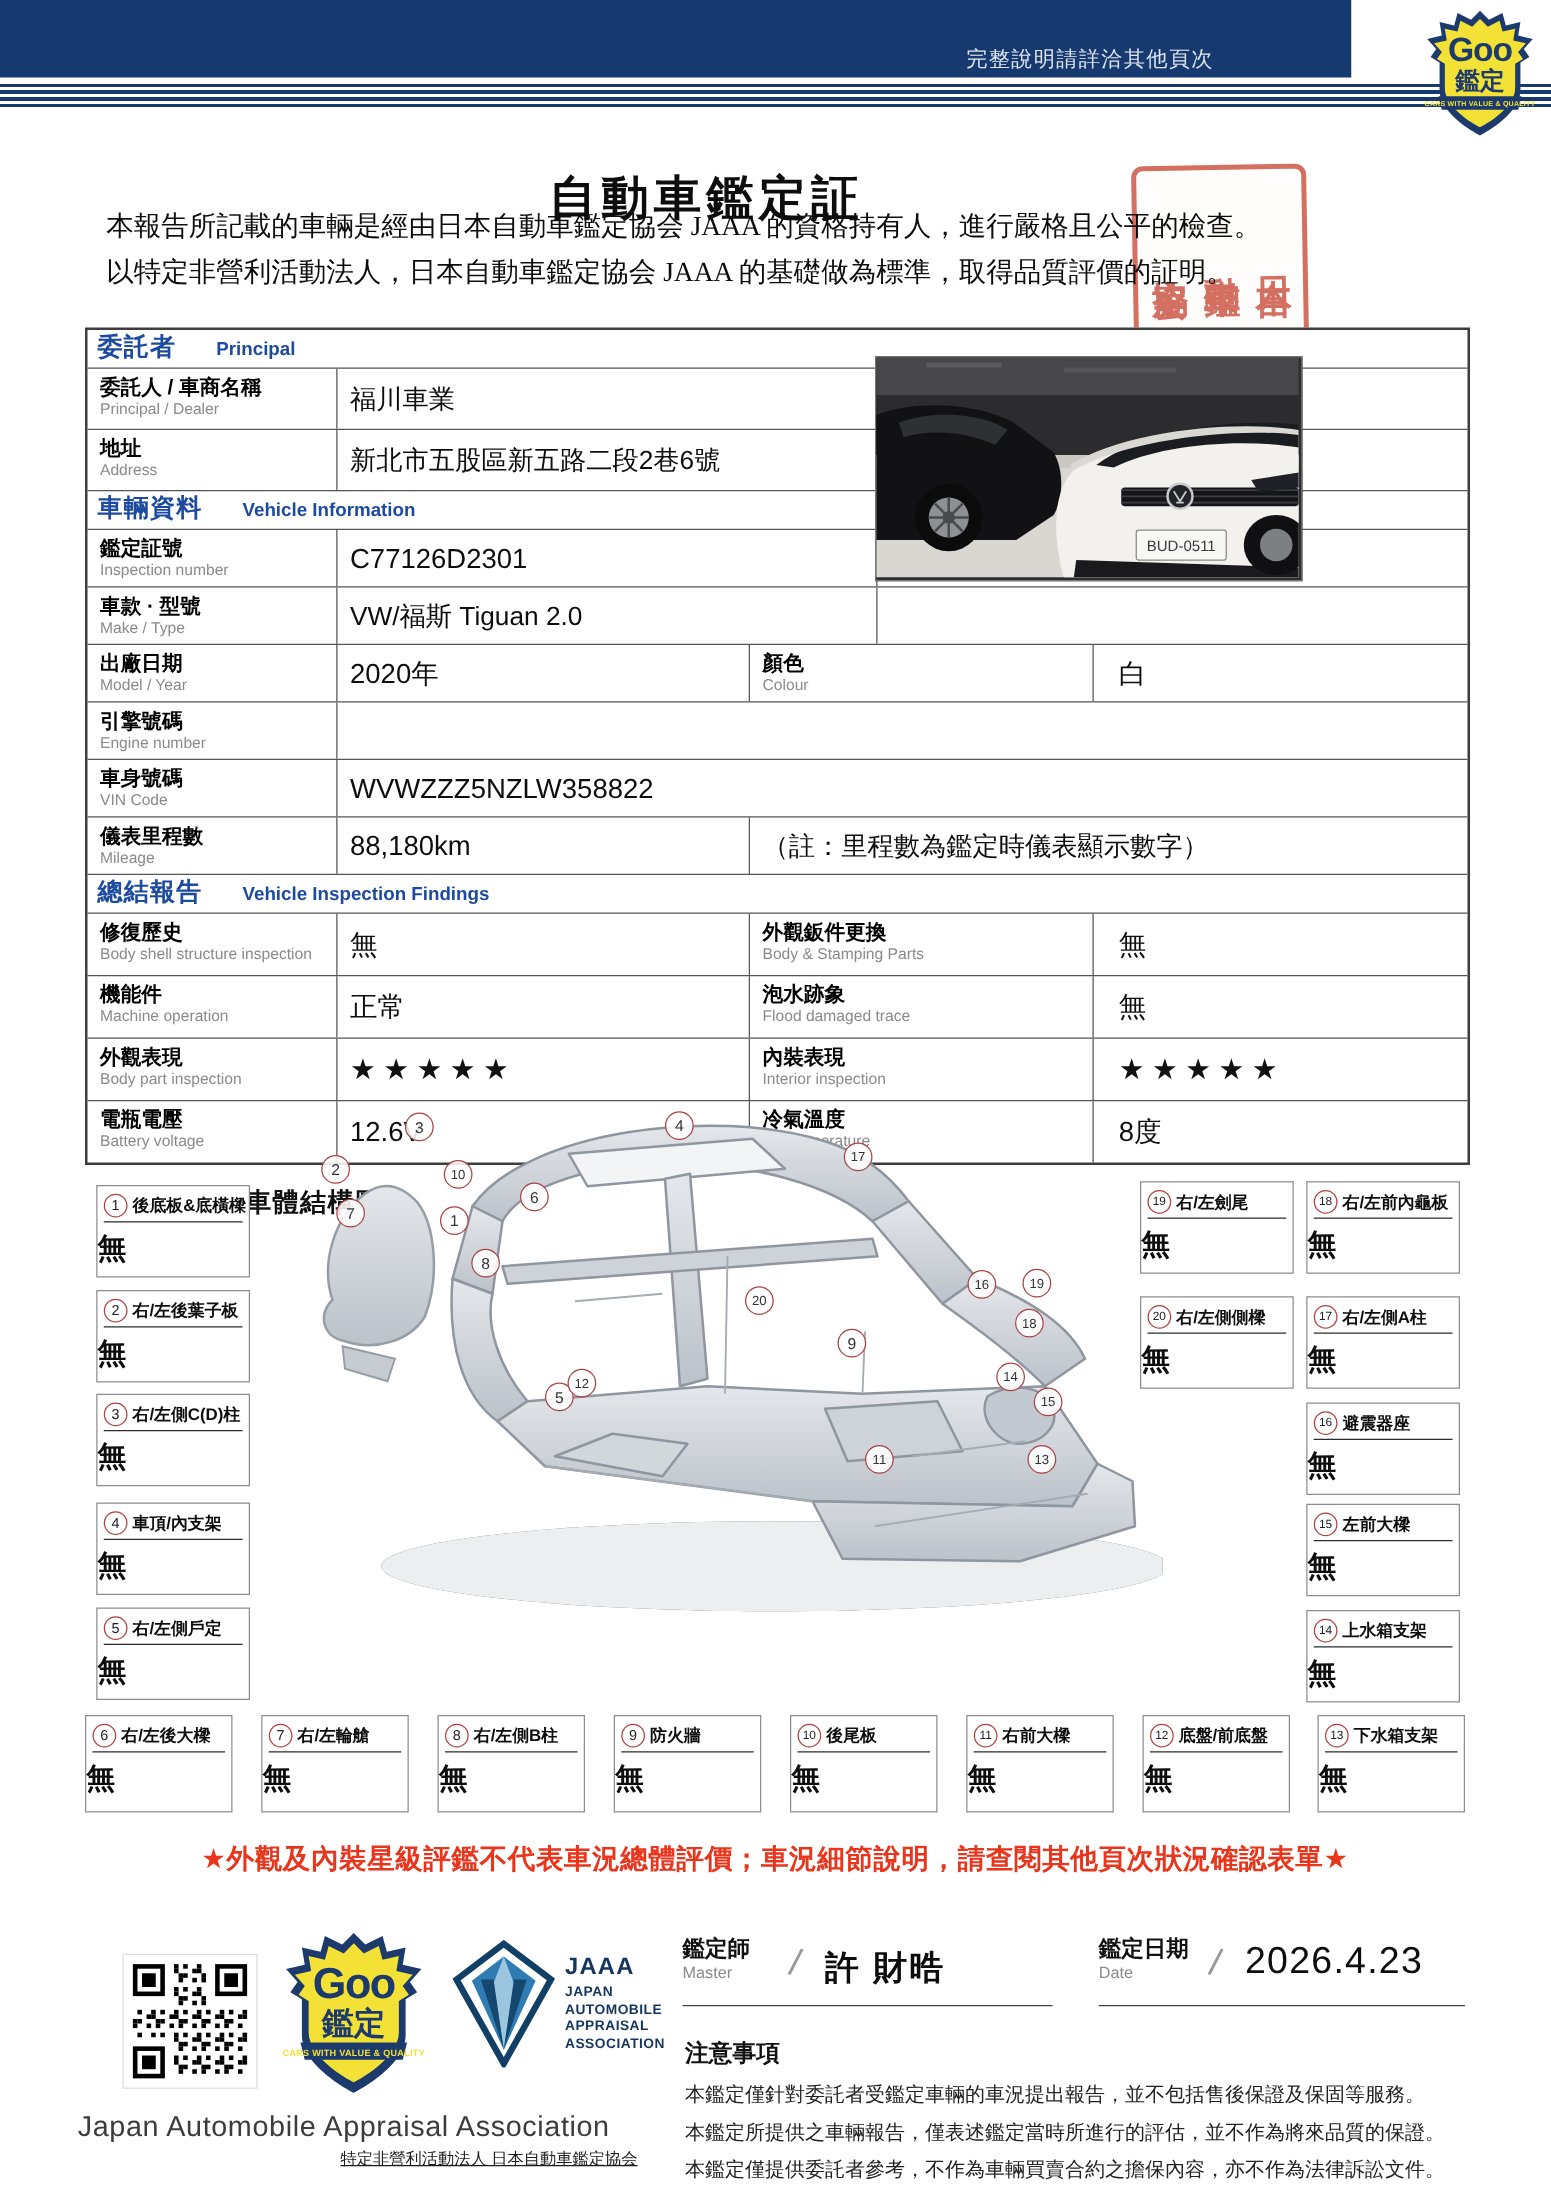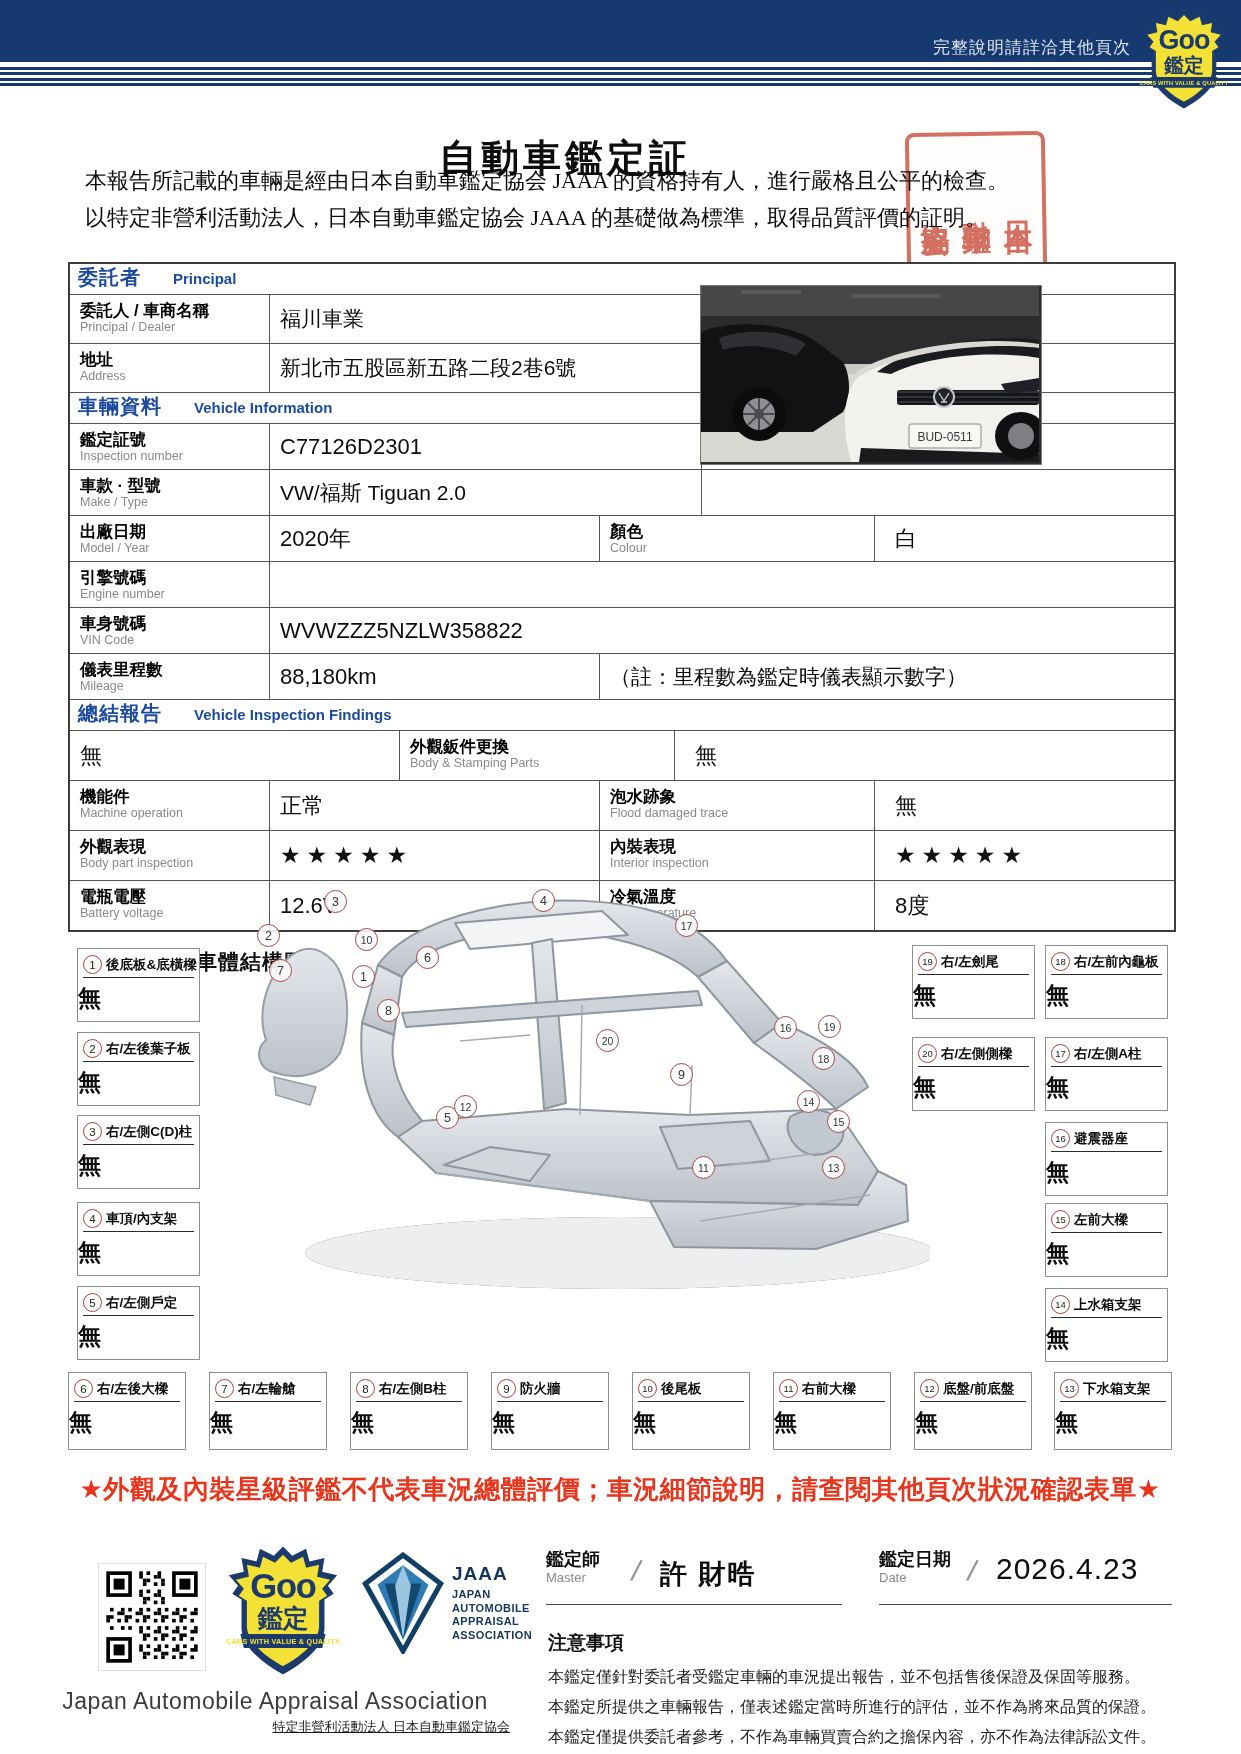--- a/index.html
+++ b/index.html
@@ -1,20 +1,20 @@
 <!DOCTYPE html>
 <html><head>
 <meta charset="utf-8">
 <style>
   html,body{margin:0;padding:0;background:#fff;}
   body{font-family:"Liberation Sans","DejaVu Sans",sans-serif;color:#111;}
   #page{position:relative;width:1241px;height:1754px;background:#fff;overflow:hidden;margin:0 auto;}
 
   
-  .topband{position:absolute;left:0;top:0;width:1241px;height:62px;background:#16396f;}
+  .topband{position:absolute;left:0;top:0;width:1081px;height:62px;background:#16396f;}
   .topnote{position:absolute;right:110px;top:36px;font-size:17px;color:#dfe5f0;letter-spacing:1px;}
   .stripes{position:absolute;left:0;top:62px;width:1241px;height:26px;
     background:repeating-linear-gradient(180deg,#ffffff 0 3px,#16396f 3px 6px,#ffffff 6px 8px,#16396f 8px 11px);
     background-size:100% 22px;background-repeat:no-repeat;background-position:0 2px;}
   .goo-badge{position:absolute;}
   .goo-top{left:1138px;top:6px;width:92px;height:106px;}
   .goo-word{font-size:30px;font-weight:900;fill:#1d3a6d;text-anchor:middle;letter-spacing:-1px;}
   .goo-word2{font-size:22px;font-weight:900;fill:#1d3a6d;text-anchor:middle;}
   .goo-banner{font-size:6.3px;font-weight:700;fill:#f3e235;text-anchor:middle;letter-spacing:.2px;}
 
@@ -68,21 +68,21 @@
   
   .box{position:absolute;background:#fff;border:1px solid #8d8d8d;box-sizing:border-box;}
   .box .hd{display:flex;align-items:center;gap:4px;margin:6px 5px 0 5px;padding-bottom:3px;border-bottom:1.6px solid #2b2b2b;}
   .box .num{width:19px;height:19px;border:1.5px solid #b24040;border-radius:50%;font-size:11.5px;display:flex;
     align-items:center;justify-content:center;color:#222;flex:none;box-sizing:border-box;background:#fff;}
   .box .num.two{font-size:9.5px;}
   .box .lbl{font-size:13.5px;font-weight:700;color:#0d0d0d;white-space:nowrap;}
   .box .val{text-align:center;font-size:23px;font-weight:700;color:#0d0d0d;padding-top:5px;}
 
   
-  .warning{position:absolute;left:68px;top:1472px;width:1104px;text-align:center;font-size:26px;font-weight:700;color:#e8351c;letter-spacing:.5px;}
+  .warning{position:absolute;left:68px;top:1472px;width:1104px;text-align:center;font-size:22px;font-weight:700;color:#e8351c;letter-spacing:.5px;}
 
   
   .qr{position:absolute;left:98px;top:1563px;width:106px;height:106px;border:1px solid #ddd;background:#fff;}
   .goo-foot{left:224px;top:1543px;width:118px;height:136px;}
   .jaaa-mark{position:absolute;left:362px;top:1552px;width:82px;height:102px;}
   .jaaa-text{position:absolute;left:452px;top:1560px;}
   .jaaa-abbr{font-size:19px;font-weight:900;color:#14355e;letter-spacing:1px;line-height:28px;}
   .jaaa-line{font-size:11px;font-weight:900;color:#14355e;line-height:13.5px;letter-spacing:.4px;}
   .assoc-en{position:absolute;left:40px;top:1688px;width:470px;text-align:center;font-size:23px;color:#3c3c3c;letter-spacing:.5px;}
   .assoc-zh{position:absolute;left:40px;top:1718px;width:470px;text-align:right;font-size:13px;color:#1c1c1c;text-decoration:underline;}
@@ -207,20 +207,24 @@
         <div class="en">Mileage</div>
       </div>
       <div class="c val big w330 br">88,180km</div>
       <div class="c val w574">（註：里程數為鑑定時儀表顯示數字）</div>
     </div>
     <div class="tr sec h30">
       <span class="sec-zh">總結報告</span>
       <span class="sec-en">Vehicle Inspection Findings</span>
     </div>
     <div class="tr h49">
+      <div class="c lab w200 br">
+        <div class="zh">修復歷史</div>
+        <div class="en">Body shell structure inspection</div>
+      </div>
       <div class="c val big w330 br">無</div>
       <div class="c lab w275 br">
         <div class="zh">外觀鈑件更換</div>
         <div class="en">Body &amp; Stamping Parts</div>
       </div>
       <div class="c val big w299" style="padding-left:20px;">無</div>
     </div>
     <div class="tr h49">
       <div class="c lab w200 br">
         <div class="zh">機能件</div>

